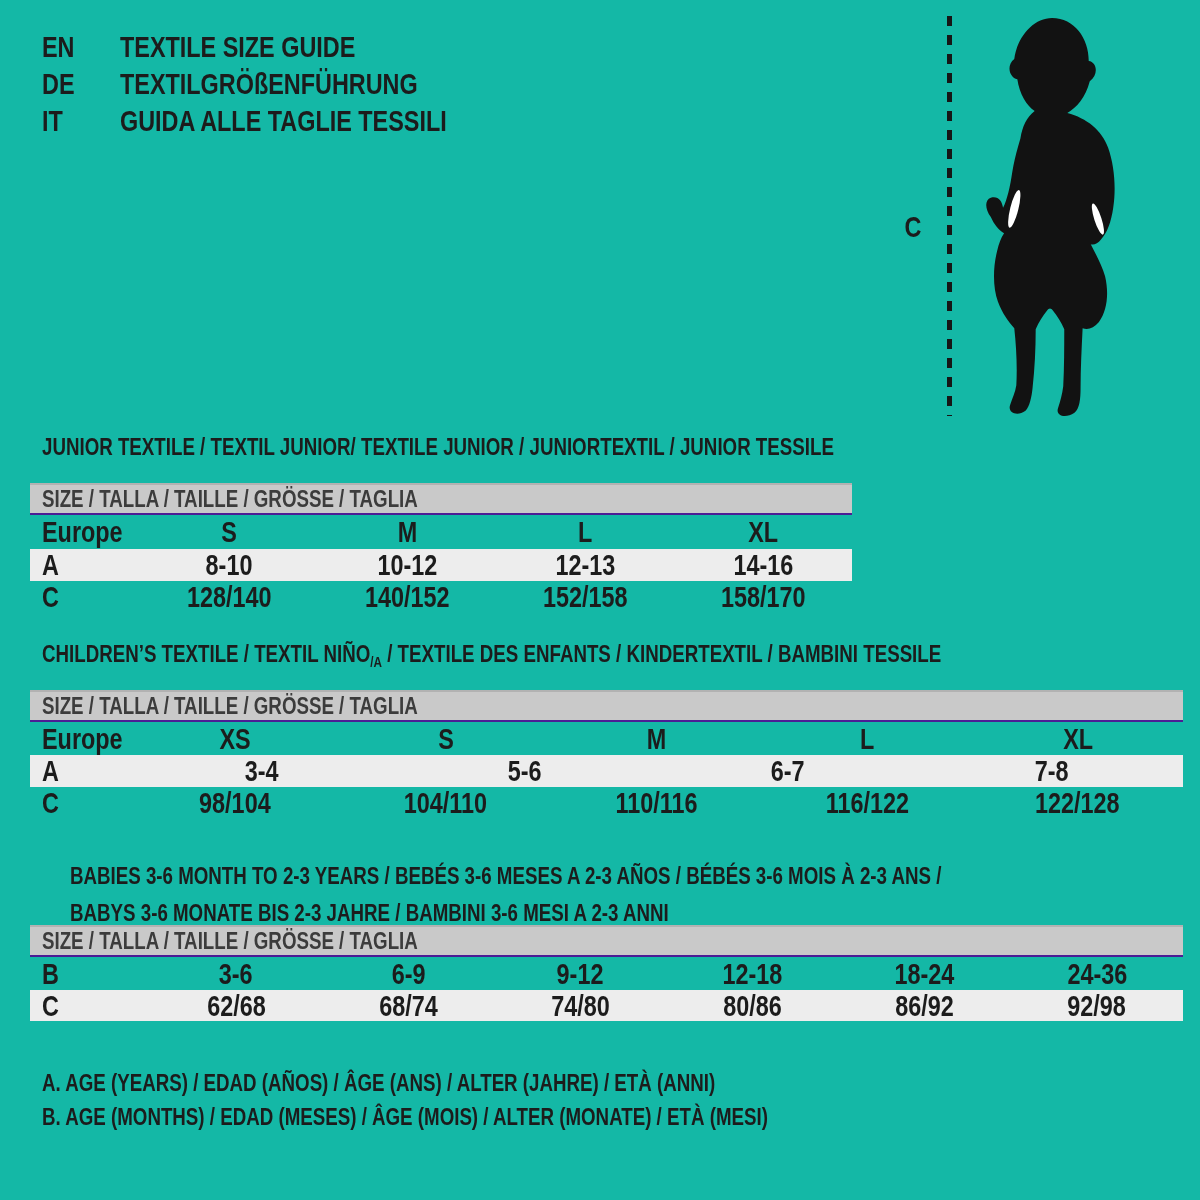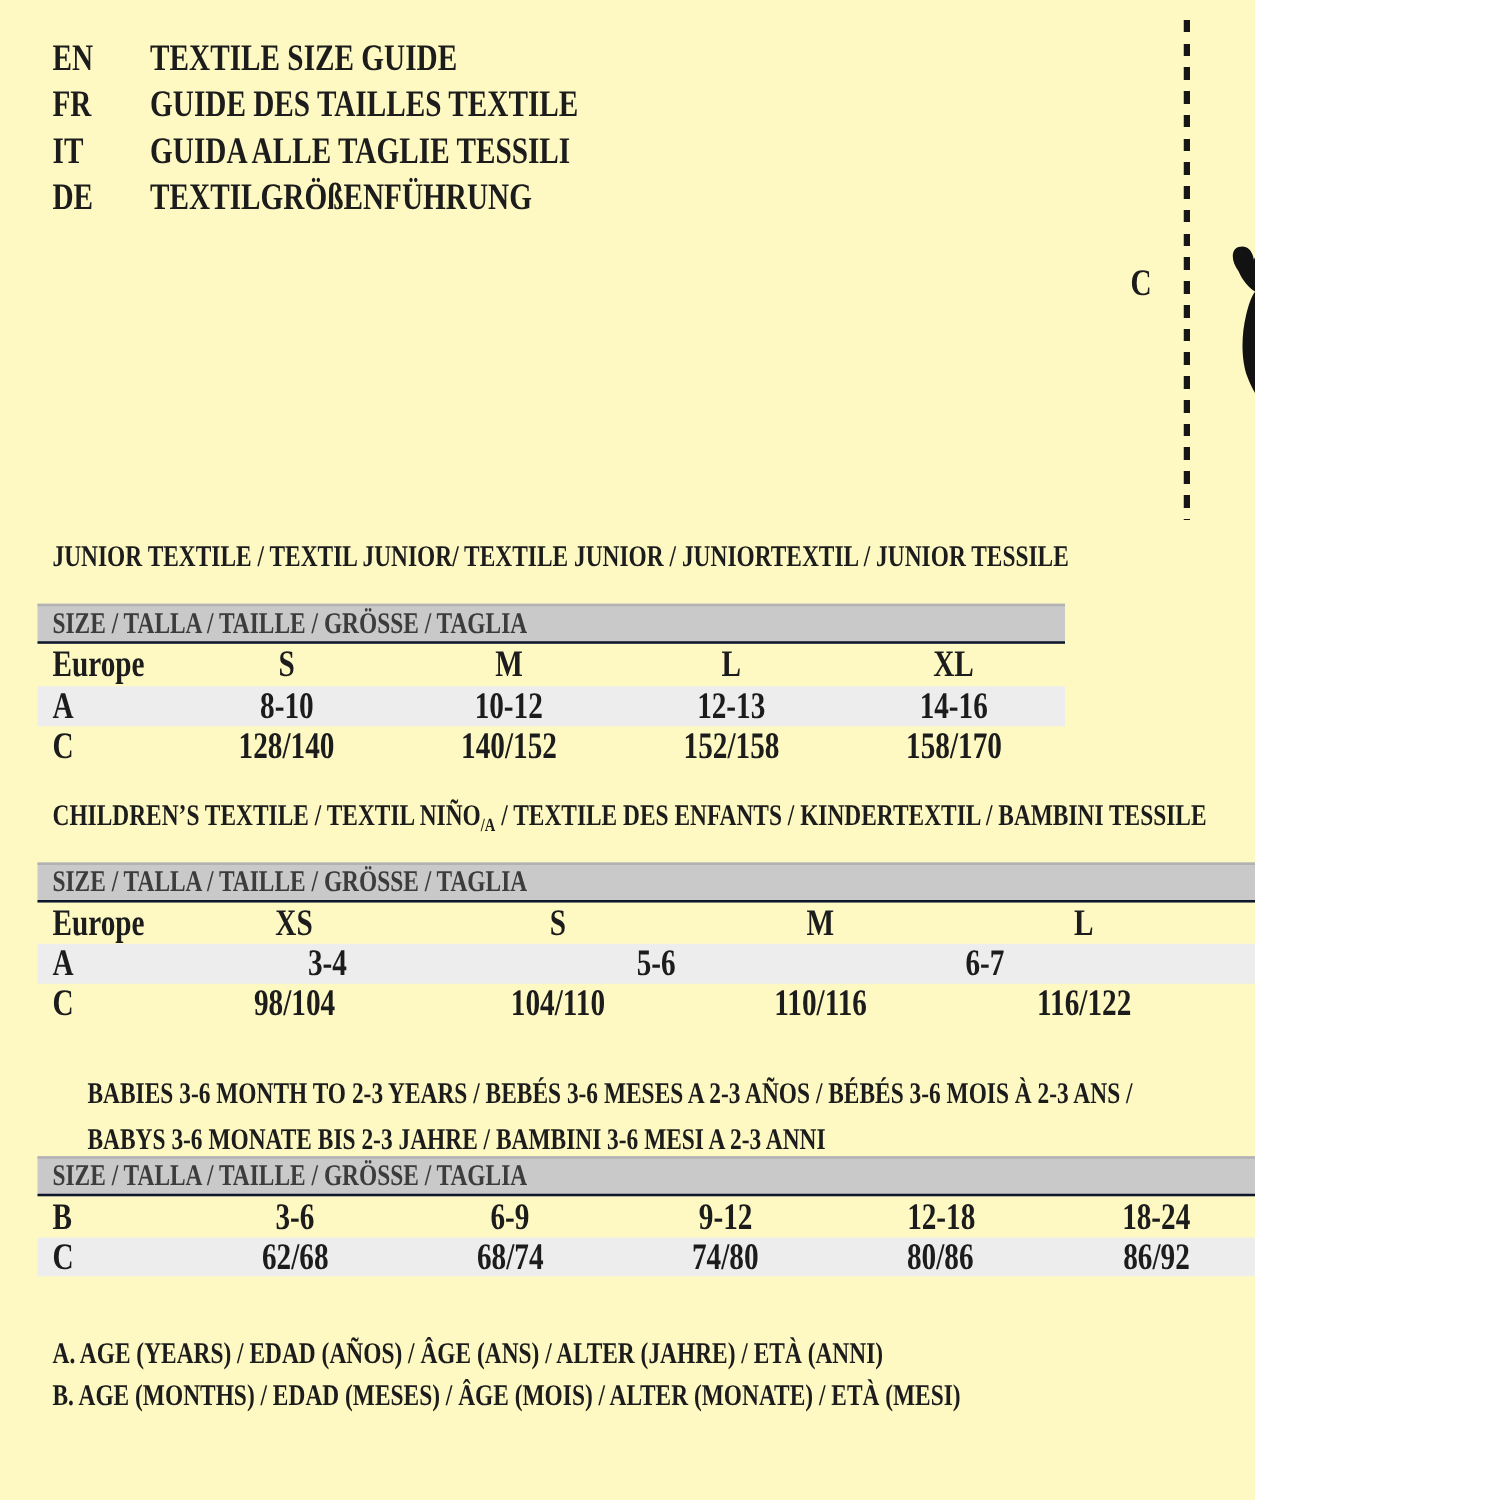--- a/index.html
+++ b/index.html
@@ -1,18 +1,18 @@
 <!DOCTYPE html>
 <html><head>
 <meta charset="utf-8">
 <style>
   html,body{margin:0;padding:0;background:#fff;}
   .page{
-    position:relative;width:1004px;height:1200px;background:#fef9c3;overflow:hidden;
-    font-family:Liberation Serif, serif;font-weight:700;color:#1c1c1c;
+    position:relative;width:1200px;height:1200px;background:#14b8a6;overflow:hidden;
+    font-family:Liberation Sans, sans-serif;font-weight:700;color:#1c1c1c;
   }
   
   .cx{display:inline-block;transform:scaleX(0.78);transform-origin:center center;white-space:nowrap;}
   .cxl{display:inline-block;transform:scaleX(0.78);transform-origin:left center;white-space:nowrap;}
 
   
   .langs{position:absolute;left:42px;top:28px;}
   .lang-row{display:flex;align-items:center;height:37px;font-size:30px;letter-spacing:0;}
   .lang-code{width:78px;}
 
@@ -30,21 +30,21 @@
   #children-title{top:640px;}
   #babies-title{top:857px;line-height:37px;margin-left:28px;}
   .sub-a{font-size:15px;position:relative;top:5px;}
 
   
   .sg-table{position:absolute;left:30px;}
   #t-junior{top:483px;width:822px;}
   #t-children{top:690px;width:1153px;}
   #t-babies{top:925px;width:1153px;}
   .bar{
-    height:32px;background:#c9c9c9;border-top:2px solid #b2b2b2;border-bottom:2px solid #0f172a;
+    height:32px;background:#c9c9c9;border-top:2px solid #b2b2b2;border-bottom:2px solid #4c1d95;
     box-sizing:border-box;display:flex;align-items:center;padding-left:12px;
     font-size:24px;color:#3c3c3c;
   }
   .trow{display:flex;align-items:center;font-size:30px;}
   .trow.alt{background:#ededed;}
   .h34{height:34px;} .h33{height:33px;} .h32{height:32px;} .h31{height:31px;}
   .rl{box-sizing:border-box;padding-left:12px;}
   #t-junior .rl{width:110px;}
   #t-children .rl{width:100px;}
   #t-babies .rl{width:120px;}
@@ -58,30 +58,26 @@
 <body>
 
 <div class="page">
 
   <div class="langs">
     <div class="lang-row">
       <span class="lang-code"><span class="cxl">EN</span></span>
       <span class="cxl">TEXTILE SIZE GUIDE</span>
     </div>
     <div class="lang-row">
-      <span class="lang-code"><span class="cxl">FR</span></span>
-      <span class="cxl">GUIDE DES TAILLES TEXTILE</span>
+      <span class="lang-code"><span class="cxl">DE</span></span>
+      <span class="cxl">TEXTILGRÖßENFÜHRUNG</span>
     </div>
     <div class="lang-row">
       <span class="lang-code"><span class="cxl">IT</span></span>
       <span class="cxl">GUIDA ALLE TAGLIE TESSILI</span>
-    </div>
-    <div class="lang-row">
-      <span class="lang-code"><span class="cxl">DE</span></span>
-      <span class="cxl">TEXTILGRÖßENFÜHRUNG</span>
     </div>
   </div>
 
   <div class="dash-line"></div>
   <div class="c-label"><span class="cx">C</span></div>
   <svg class="toddler" viewBox="0 0 170 400" xmlns="http://www.w3.org/2000/svg" aria-hidden="true">
     <path fill="#121212" d="M86,6
       C108,6 122,26 122,48
       C130,49 132,61 123,68
       C119,84 110,94 101,99

